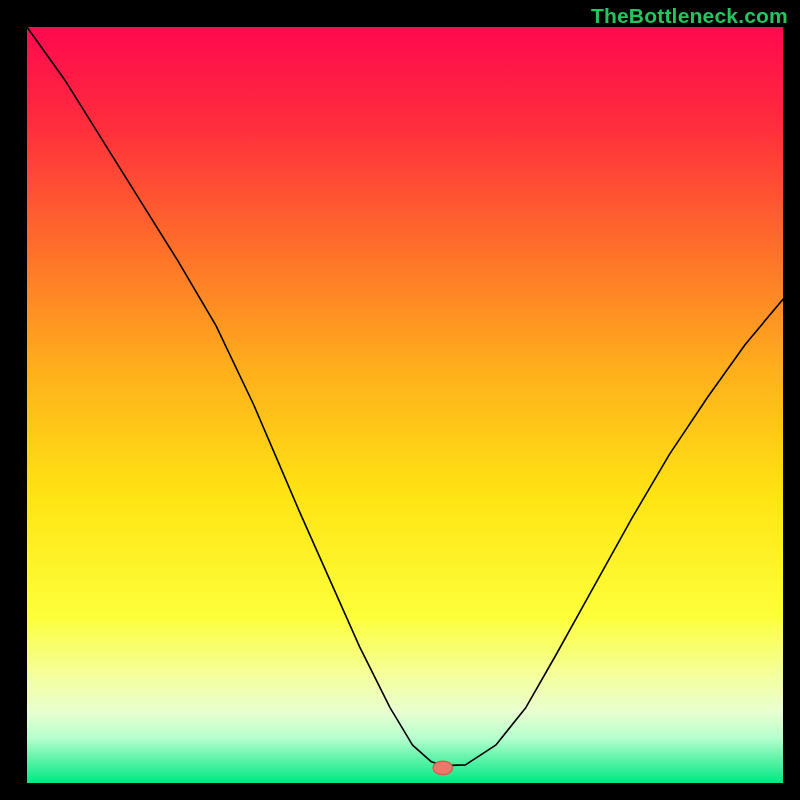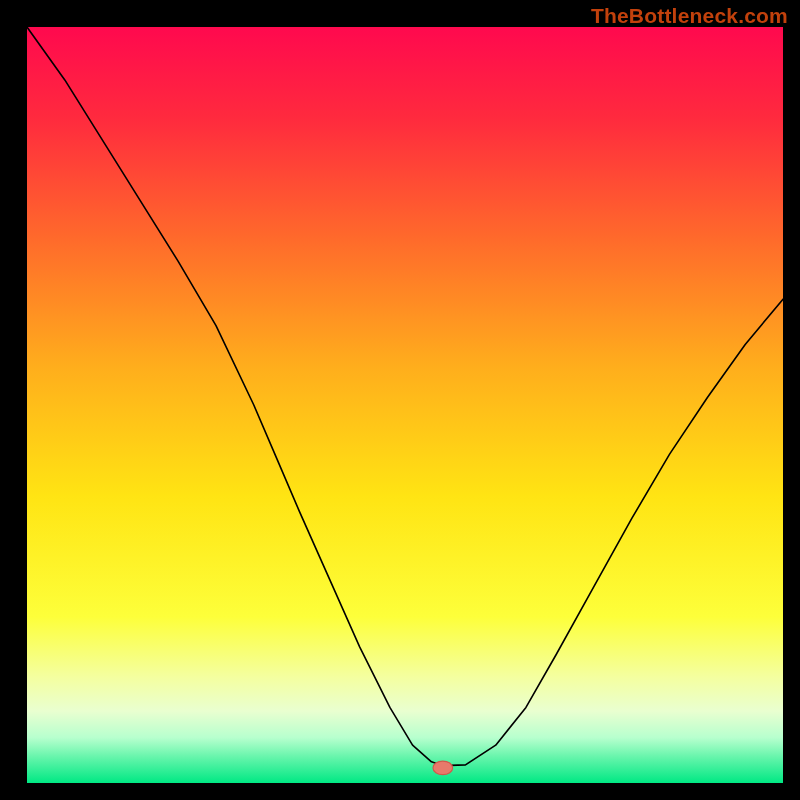--- a/index.html
+++ b/index.html
@@ -14,21 +14,21 @@
   .frame {
     position: relative;
     width: 800px;
     height: 800px;
     background: #000;
   }
   .watermark {
     position: absolute;
     top: 4px;
     right: 12px;
-    color: #c2410c;
+    color: #22c55e;
     font-size: 21px;
     font-weight: 600;
     letter-spacing: 0.2px;
     z-index: 10;
     user-select: none;
   }
   .plot-wrap {
     position: absolute;
     left: 27px;
     top: 27px;

